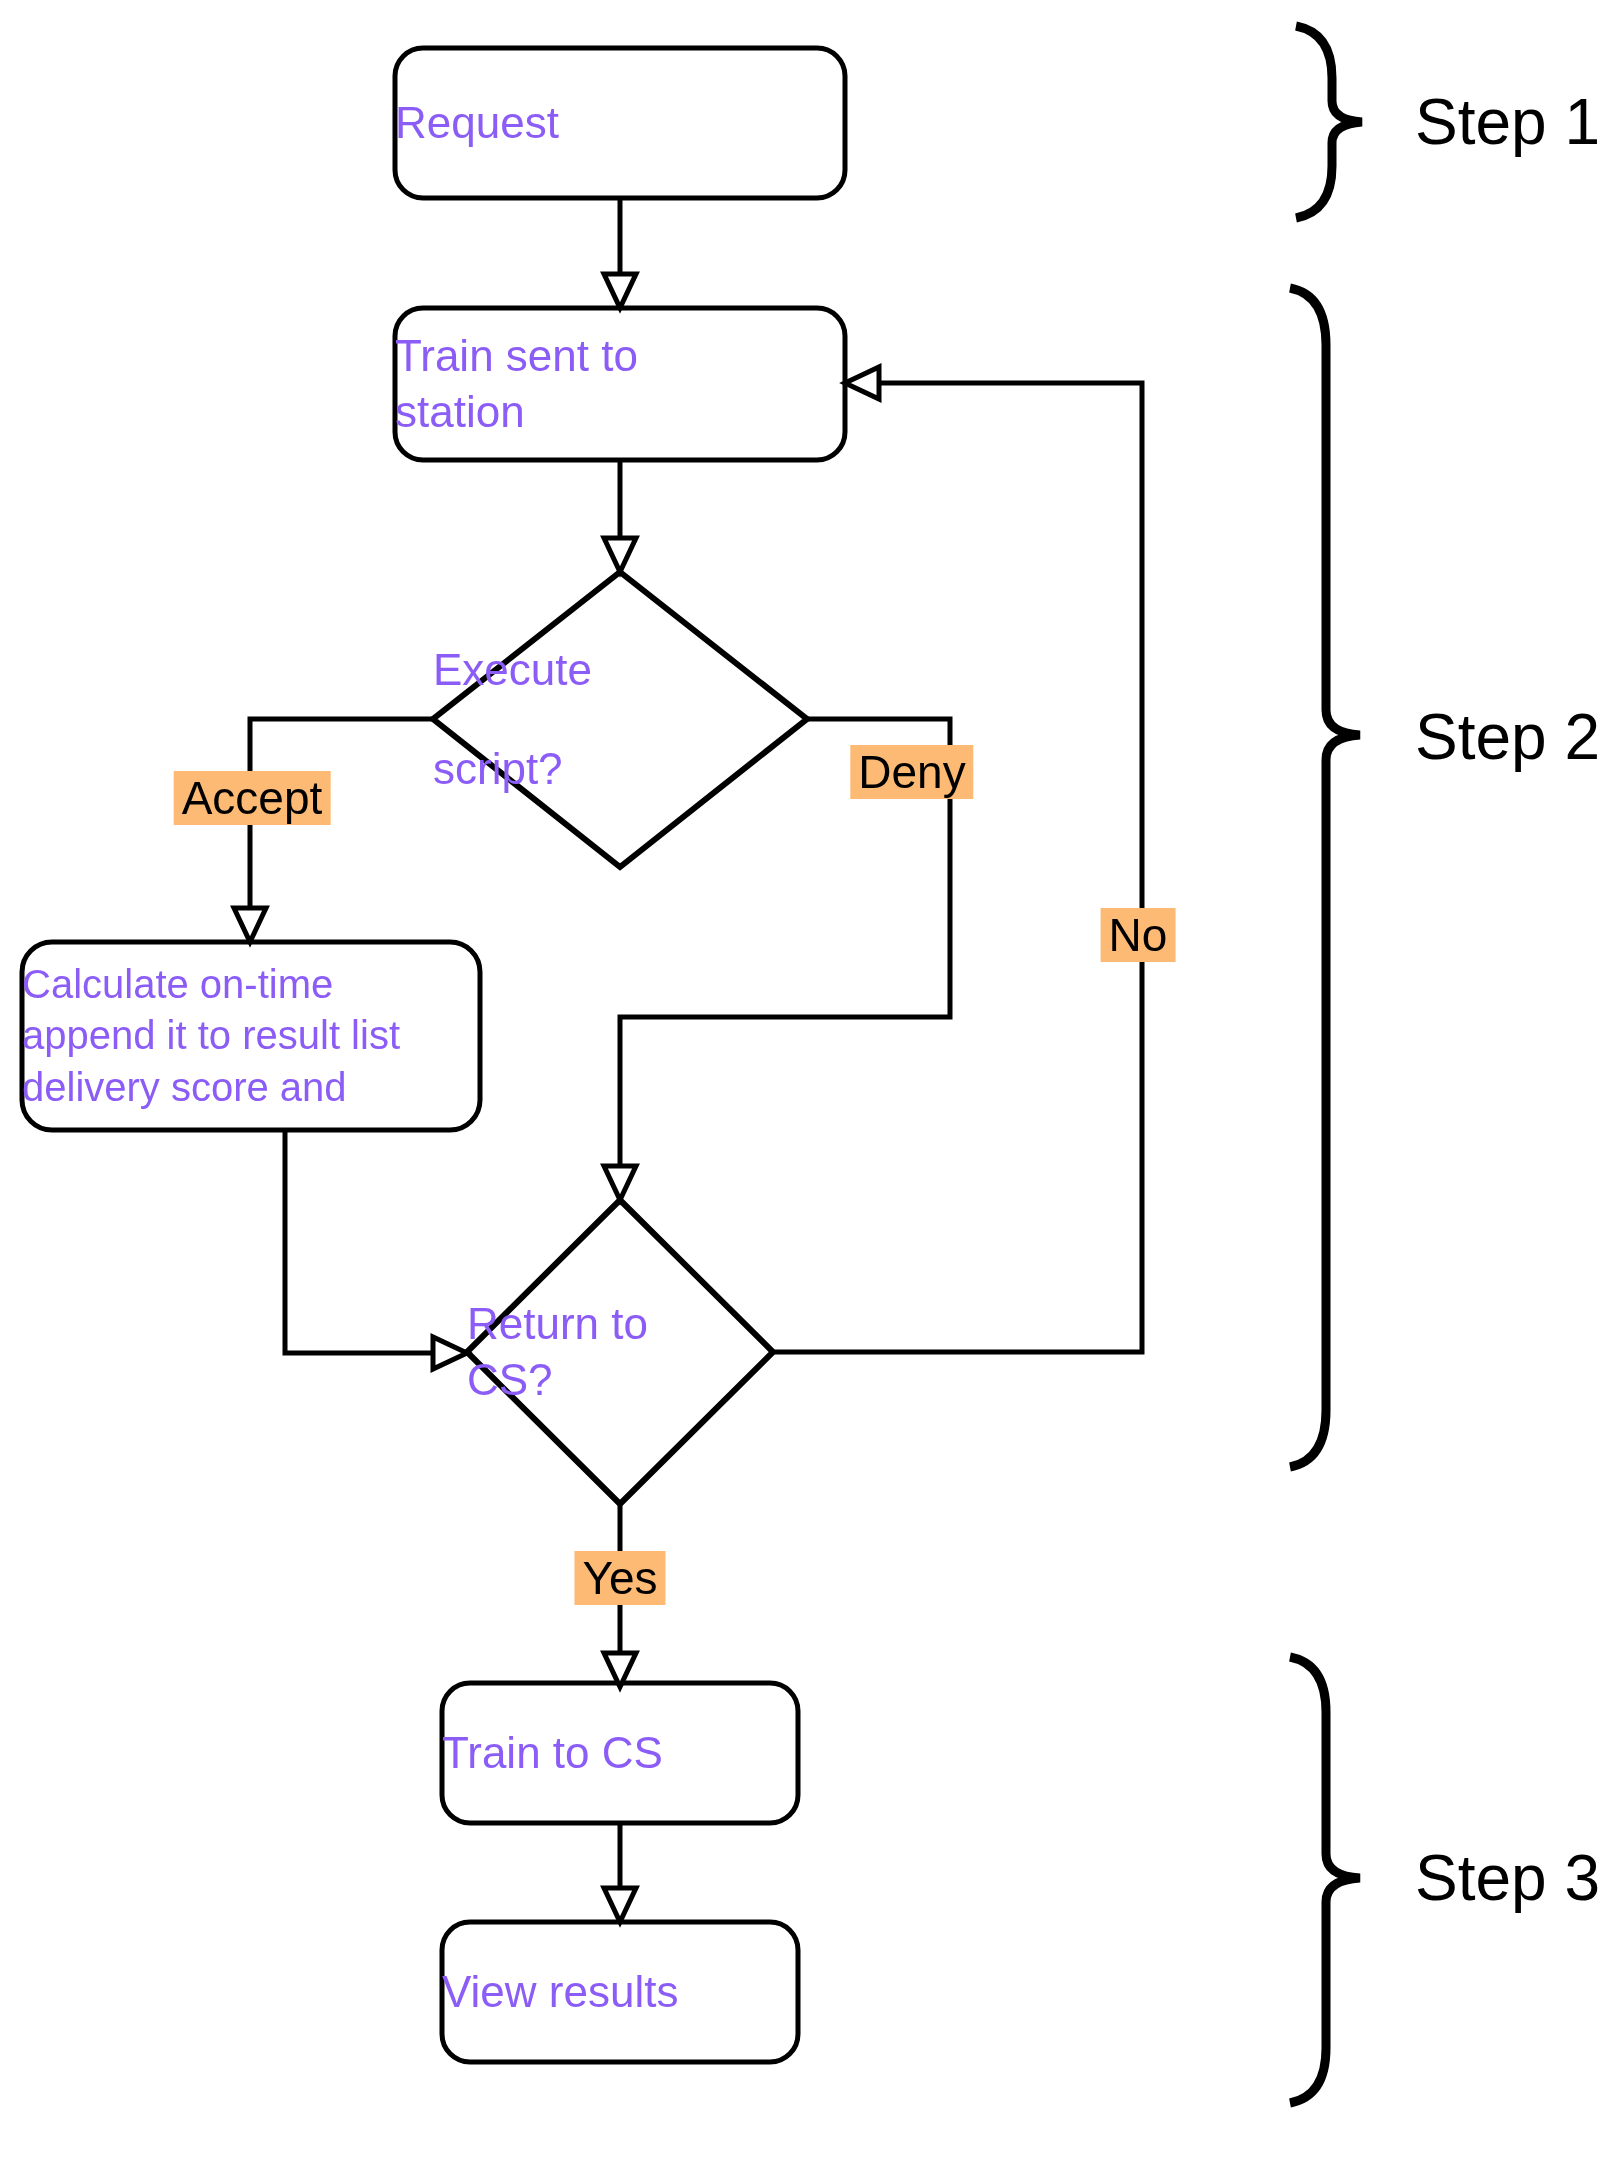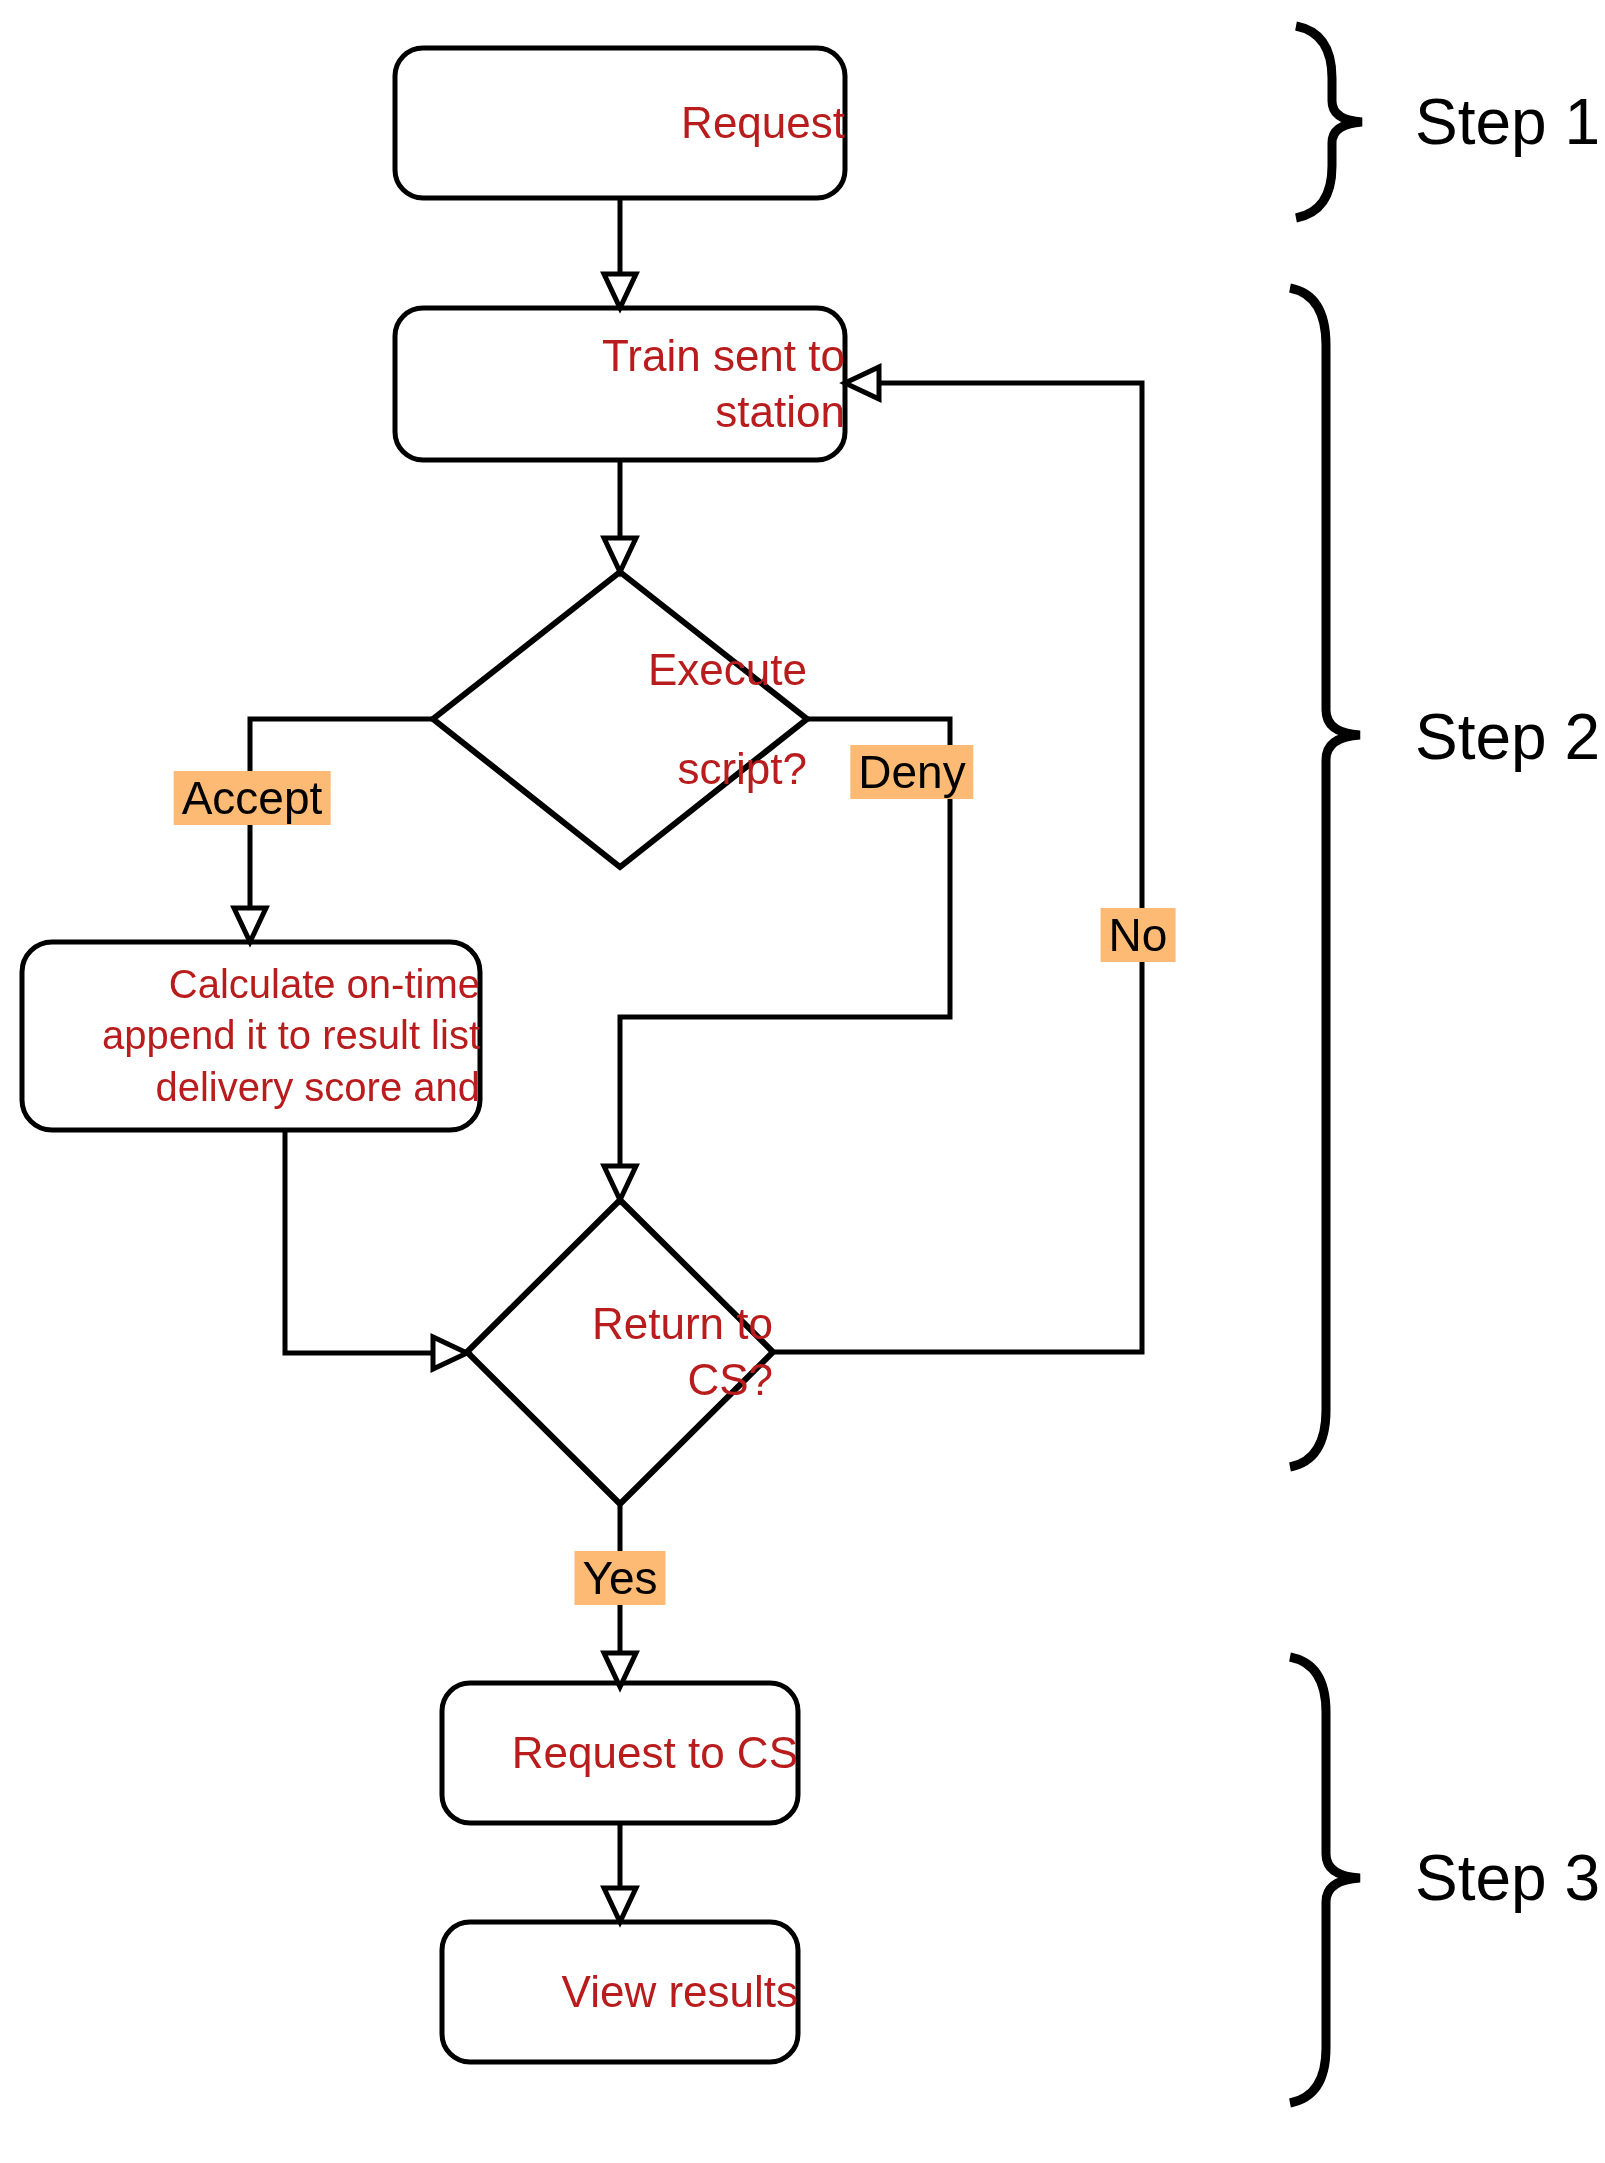--- a/index.html
+++ b/index.html
@@ -11,26 +11,26 @@
     font-family: "Liberation Sans", sans-serif;
     color: #000000;
     overflow: hidden;
   }
   #diagram-svg { position: absolute; left: 0; top: 0; }
 
   .node-label {
     position: absolute;
     display: flex;
     flex-direction: column;
-    align-items: flex-end;
+    align-items: flex-start;
     justify-content: center;
     text-align: center;
     font-size: 44px;
     line-height: 1.28;
-    color: #b91c1c;
+    color: #8b5cf6;
     white-space: nowrap;
   }
   .node-label.small { font-size: 40px; }
   .node-label span { display: block; }
 
   .edge-label {
     position: absolute;
     transform: translate(-50%, -50%);
     background: #fdba74;
     font-size: 46px;
@@ -127,21 +127,21 @@
     <span>append it to result list</span>
     <span>delivery score and</span>
   </div>
 
   <div class="node-label" id="return-q-label">
     <span>Return to</span>
     <span>CS?</span>
   </div>
 
   <div class="node-label" id="return-cs-label">
-    <span>Request to CS</span>
+    <span>Train to CS</span>
   </div>
 
   <div class="node-label" id="view-results-label">
     <span>View results</span>
   </div>
 
   <div class="edge-label" id="accept-label">Accept</div>
   <div class="edge-label" id="deny-label">Deny</div>
   <div class="edge-label" id="no-label">No</div>
   <div class="edge-label" id="yes-label">Yes</div>

